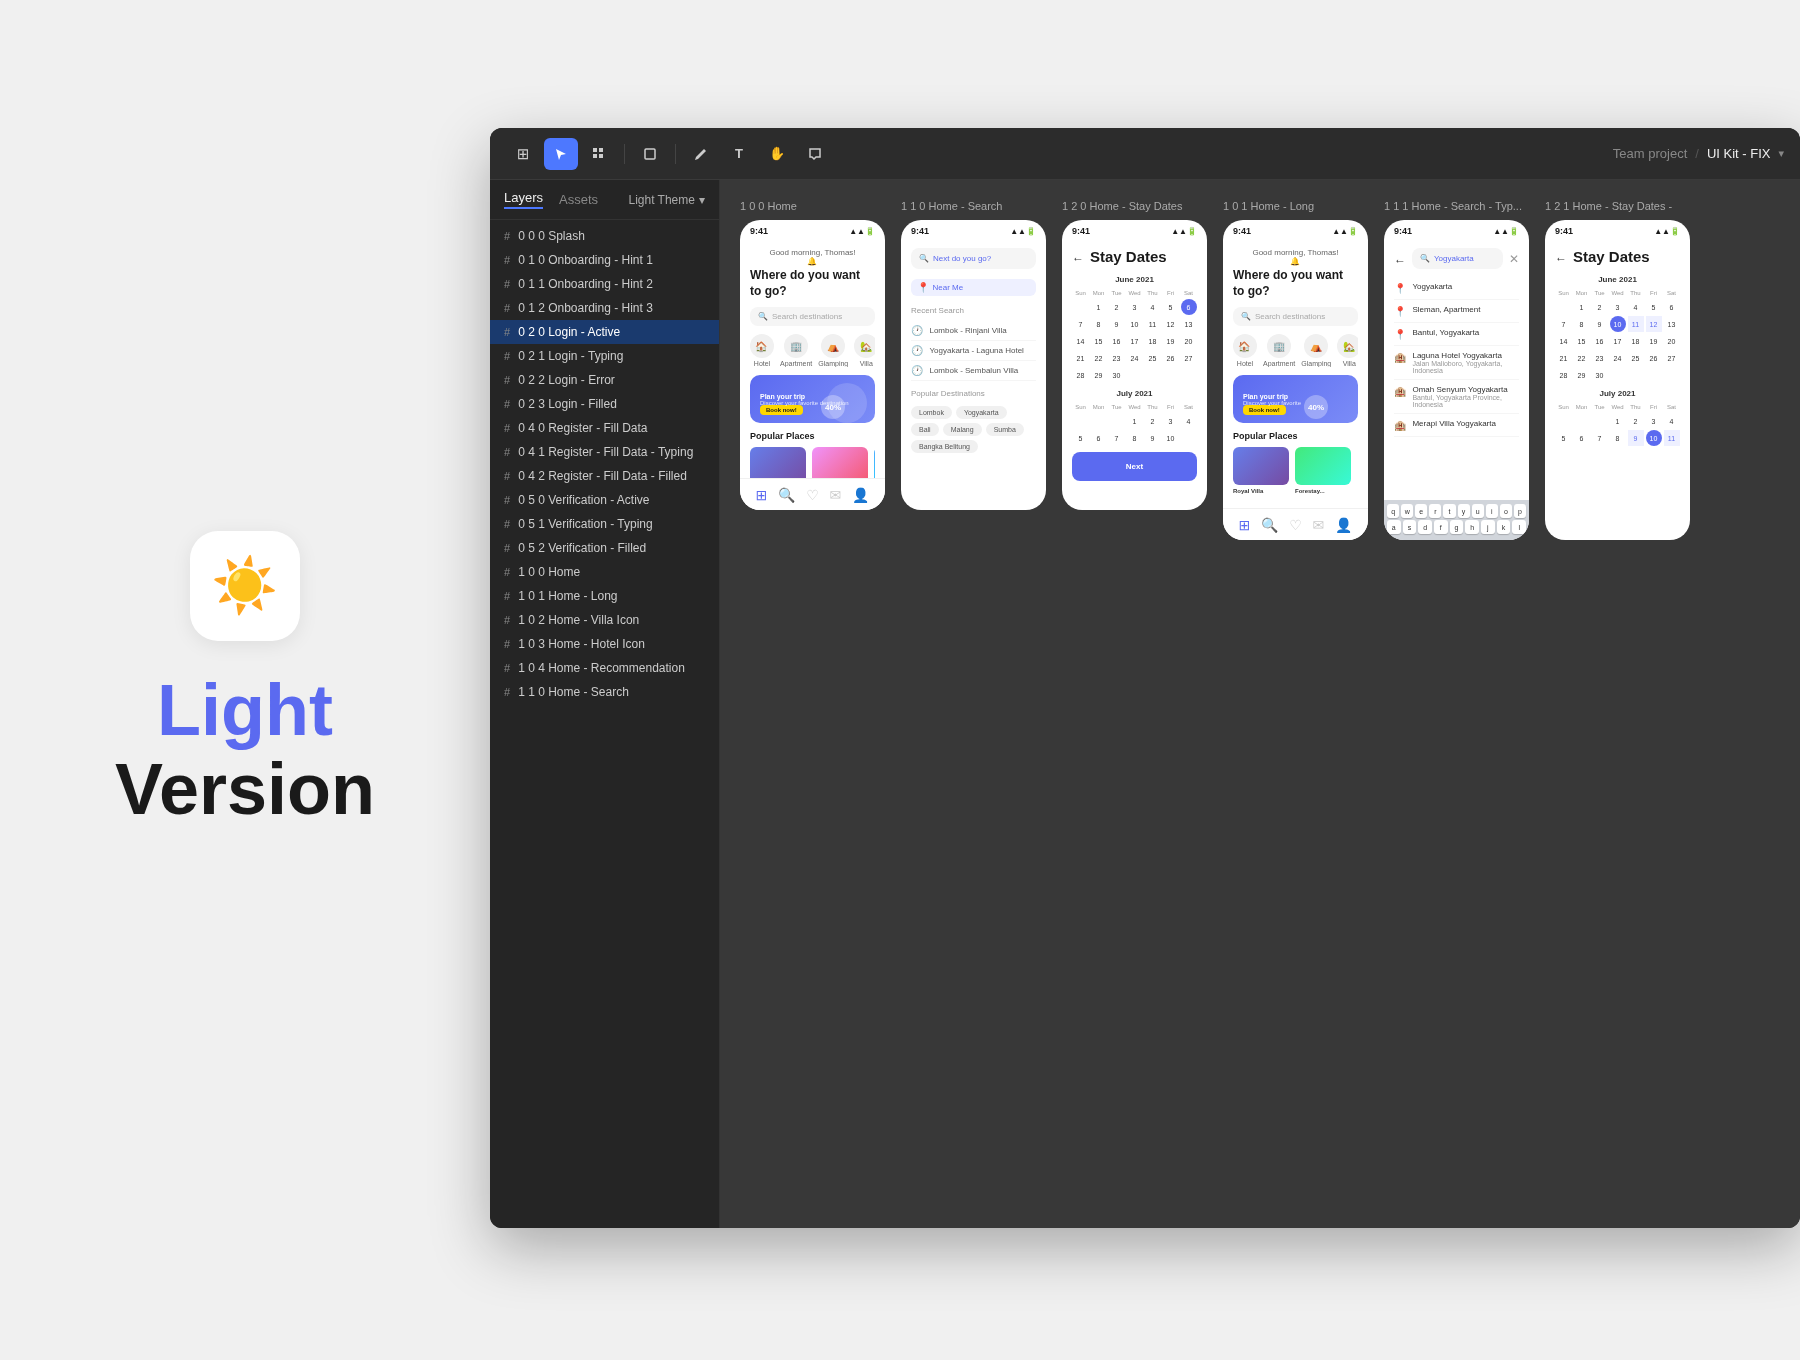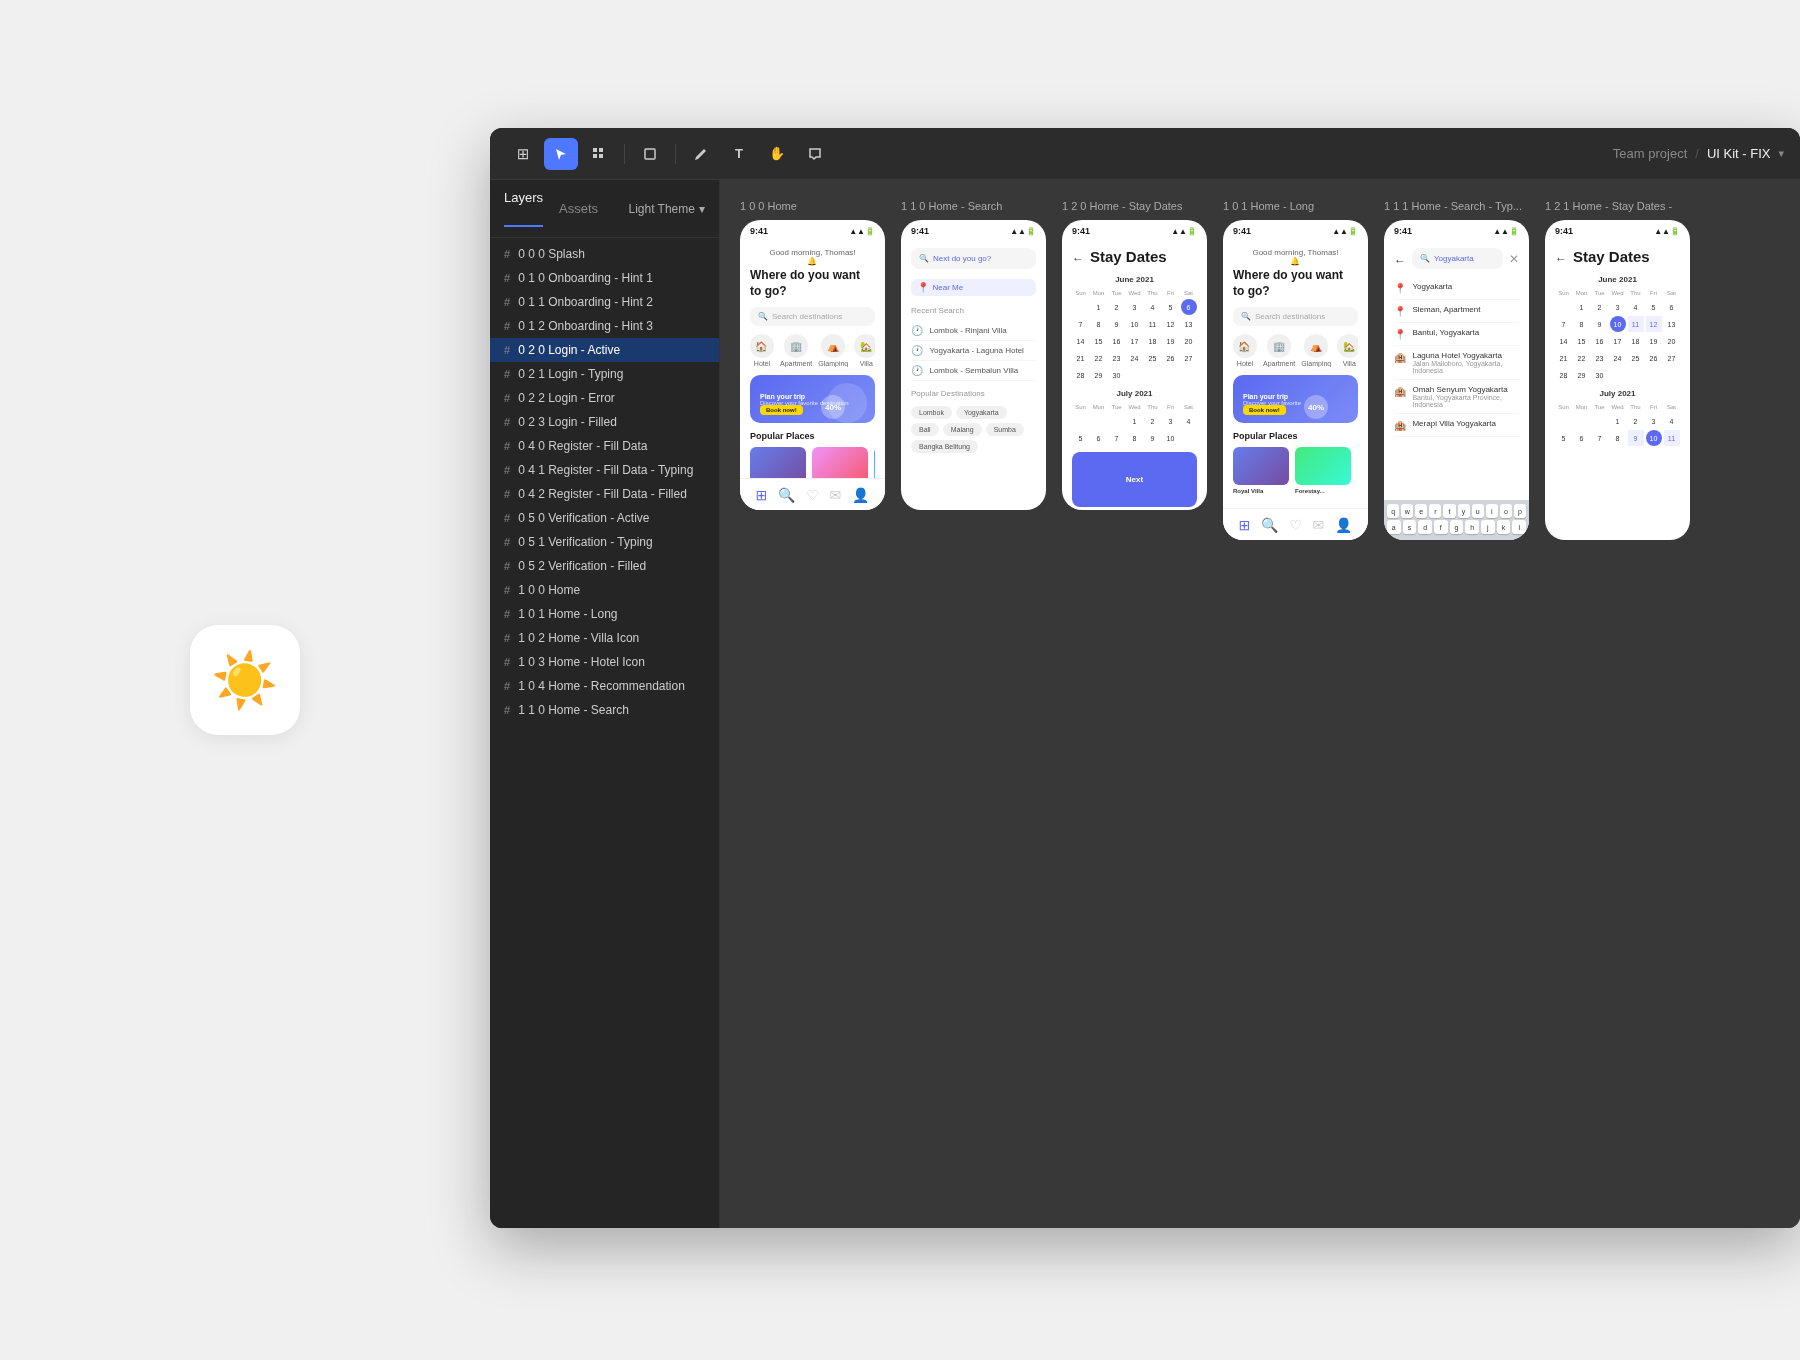--- a/index.html
+++ b/index.html
@@ -162,21 +162,21 @@
       padding: 10px 14px;
       border-bottom: 1px solid #333;
       gap: 16px;
     }
 
     .layers-tab {
       font-size: 13px;
       color: #eee;
       font-weight: 500;
       cursor: pointer;
-      padding-bottom: 20px;
+      padding-bottom: 2px;
       border-bottom: 2px solid #4d78ff;
     }
 
     .assets-tab {
       font-size: 13px;
       color: #888;
       cursor: pointer;
     }
 
     .theme-selector {
@@ -613,21 +613,21 @@
     }
 
     .cal-day.empty {
       color: transparent;
     }
 
     .next-btn {
       width: 100%;
       background: #5b6af0;
       border-radius: 8px;
-      padding: 23px;
+      padding: 10px;
       text-align: center;
       font-size: 8px;
       color: white;
       font-weight: 600;
       margin-top: 6px;
     }
 
     
     .img-block-villa { background: linear-gradient(135deg, #667eea, #764ba2); }
     .img-block-hotel { background: linear-gradient(135deg, #f093fb, #f5576c); }
@@ -698,20 +698,24 @@
       box-shadow: 0 1px 1px rgba(0,0,0,0.2);
     }
 
   </style>
 </head>
 <body>
 
 <div class="branding-area">
   <div class="sun-icon-container">
     <span class="sun-icon">☀️</span>
+  </div>
+  <div class="branding-text">
+    <div class="branding-light">Light</div>
+    <div class="branding-version">Version</div>
   </div>
 </div>
 
 <div class="design-window">
 
   <div class="toolbar">
     <div class="toolbar-left">
       <div class="toolbar-btn" title="Frame">⊞</div>
       <div class="toolbar-btn active" title="Cursor">
         <svg width="14" height="14" viewBox="0 0 14 14" fill="white">

